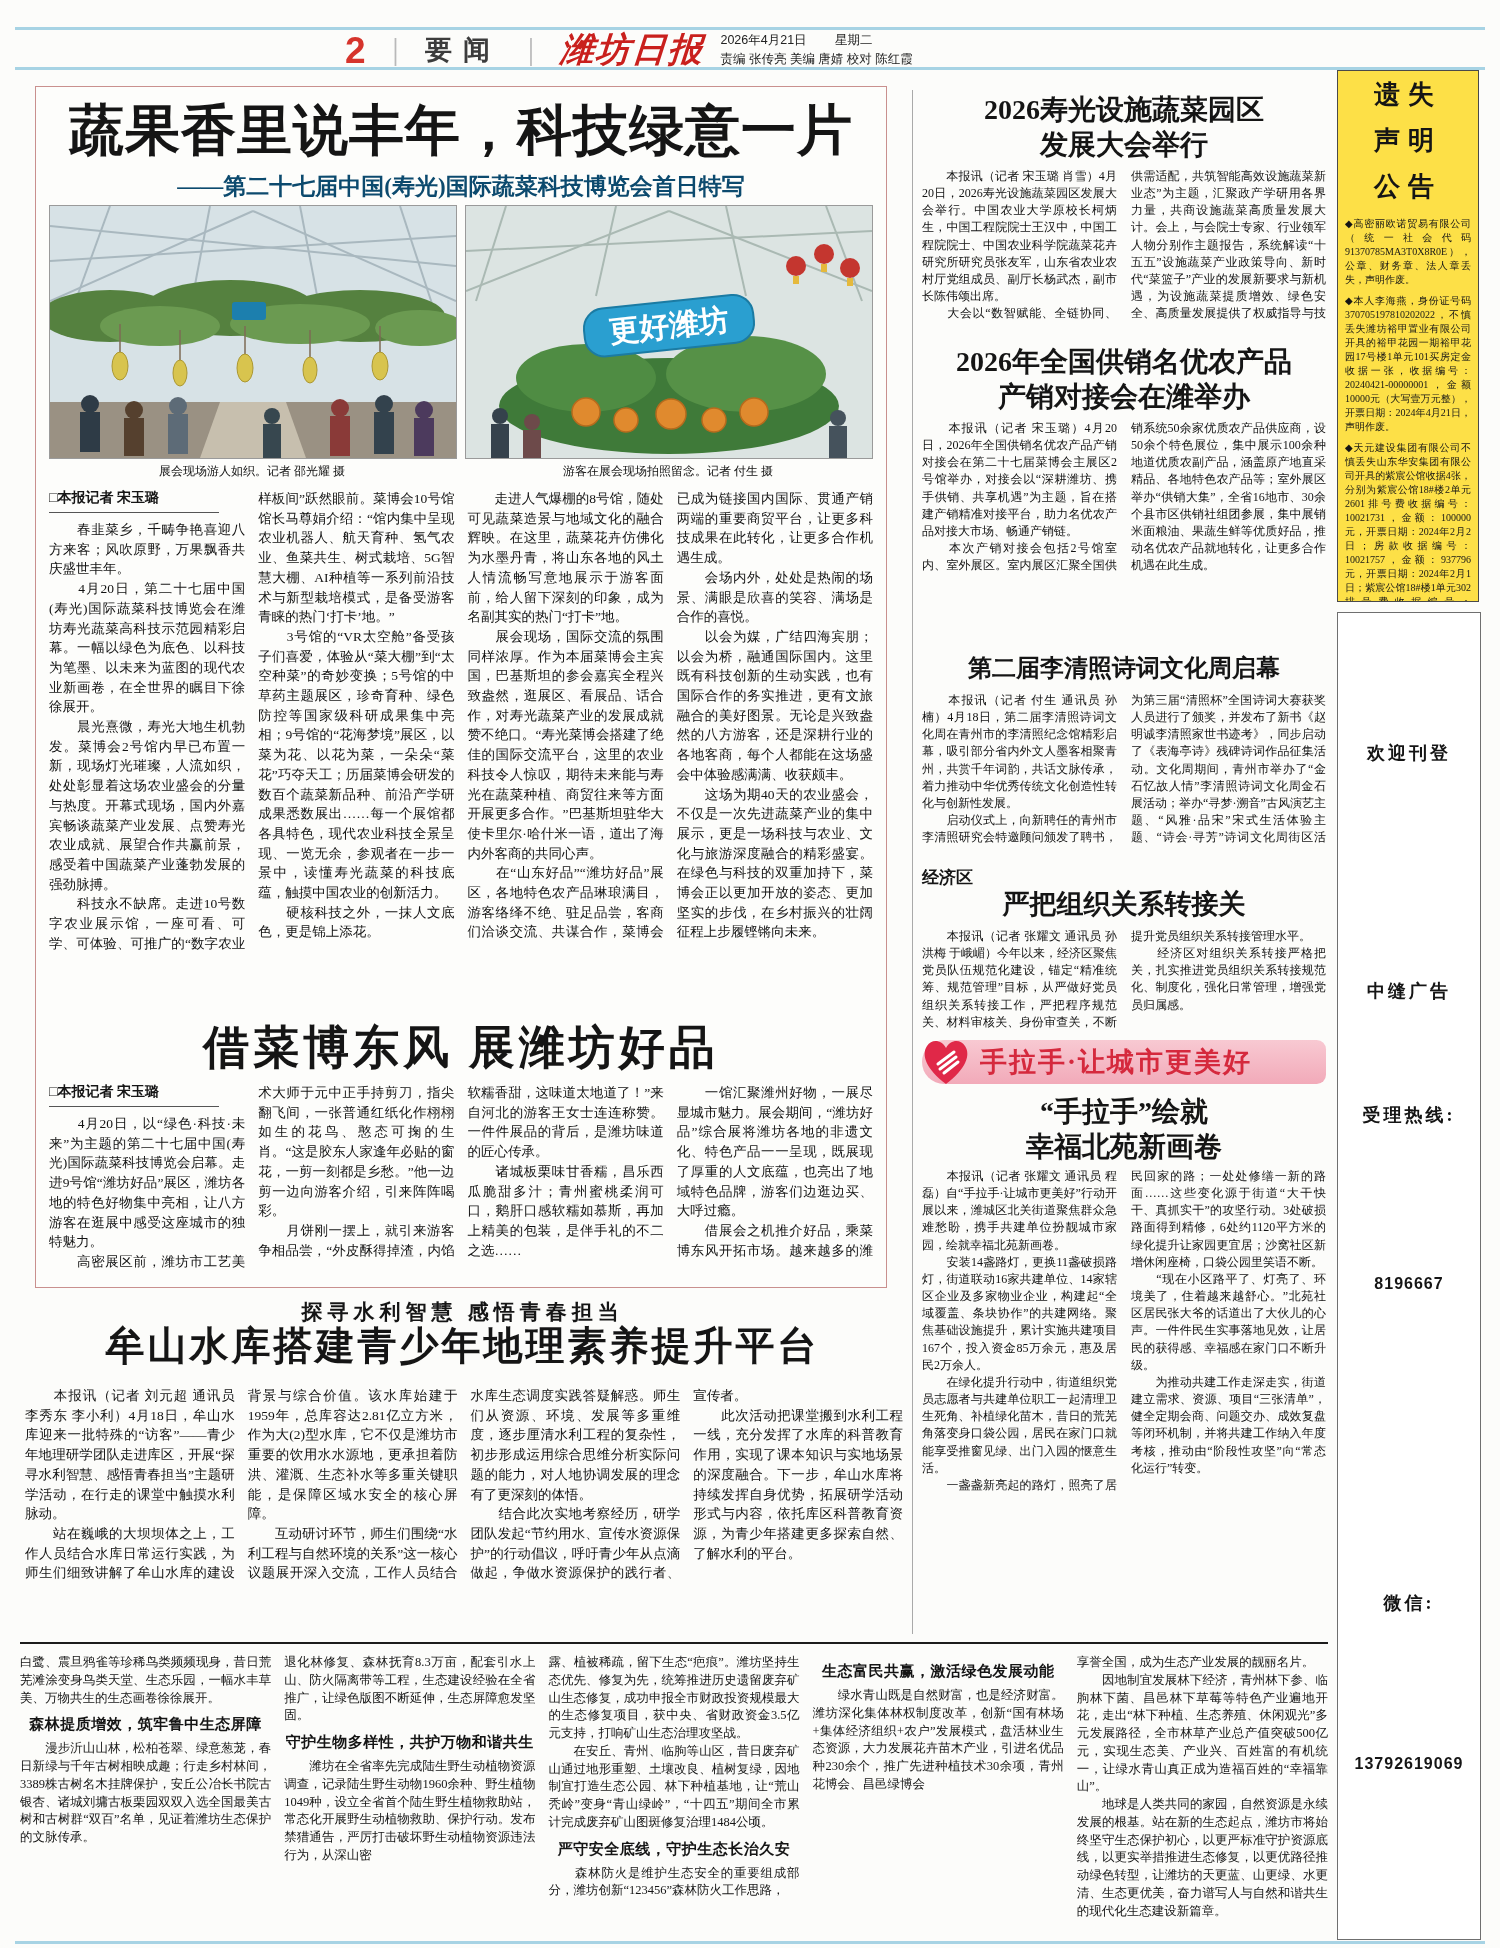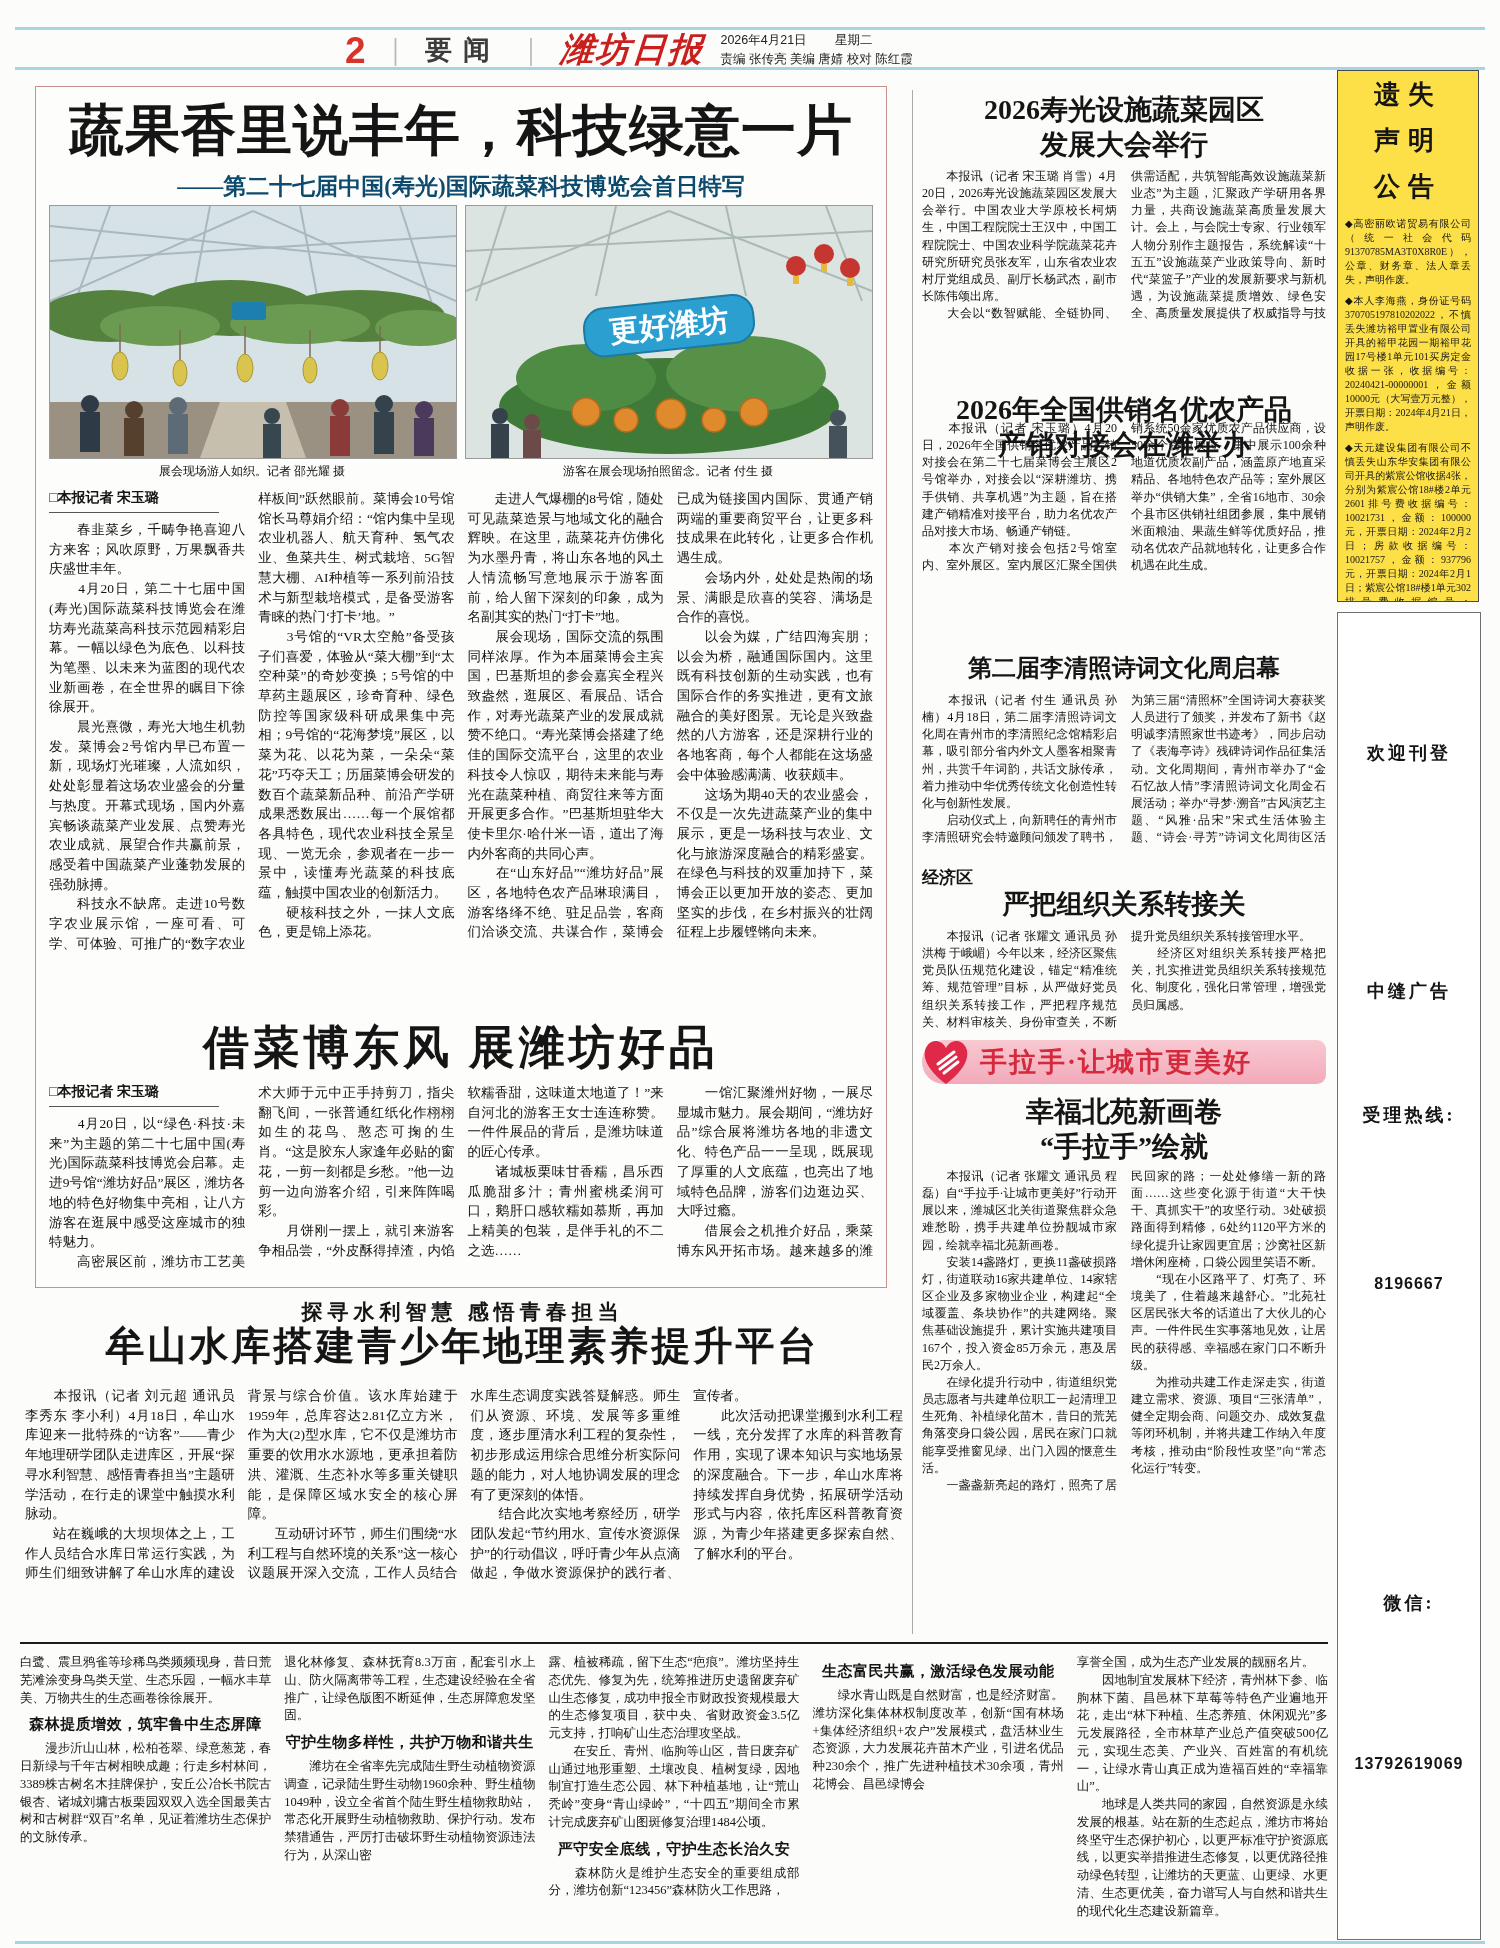--- a/index.html
+++ b/index.html
@@ -265,21 +265,21 @@
 
   <div class="abs mid-head" style="left:922px;top:92px;width:404px;">
     <div>2026寿光设施蔬菜园区</div>
     <div>发展大会举行</div>
   </div>
   <div class="abs cols2" style="left:922px;top:168px;width:404px;height:166px;overflow:hidden;">
     <div class="body-sm">　　本报讯（记者 宋玉璐 肖雪）4月20日，2026寿光设施蔬菜园区发展大会举行。中国农业大学原校长柯炳生，中国工程院院士王汉中，中国工程院院士、中国农业科学院蔬菜花卉研究所研究员张友军，山东省农业农村厅党组成员、副厅长杨武杰，副市长陈伟颂出席。
 　　大会以“数智赋能、全链协同、供需适配，共筑智能高效设施蔬菜新业态”为主题，汇聚政产学研用各界力量，共商设施蔬菜高质量发展大计。会上，与会院士专家、行业领军人物分别作主题报告，系统解读“十五五”设施蔬菜产业政策导向、新时代“菜篮子”产业的发展新要求与新机遇，为设施蔬菜提质增效、绿色安全、高质量发展提供了权威指导与技术支撑。近年来，寿光坚持科技引领，深化与40多家科研院校合作，目前新建大棚物联网应用率达85%，科技进步对农业增长的贡献率达70%。</div>
   </div>
 
-  <div class="abs mid-head" style="left:922px;top:344px;width:404px;margin-top:48px;">
+  <div class="abs mid-head" style="left:922px;top:344px;width:404px;">
     <div>2026年全国供销名优农产品</div>
     <div>产销对接会在潍举办</div>
   </div>
   <div class="abs cols2" style="left:922px;top:420px;width:404px;height:212px;overflow:hidden;">
     <div class="body-sm">　　本报讯（记者 宋玉璐）4月20日，2026年全国供销名优农产品产销对接会在第二十七届菜博会主展区2号馆举办，对接会以“深耕潍坊、携手供销、共享机遇”为主题，旨在搭建产销精准对接平台，助力名优农产品对接大市场、畅通产销链。
 　　本次产销对接会包括2号馆室内、室外展区。室内展区汇聚全国供销系统50余家优质农产品供应商，设50余个特色展位，集中展示100余种地道优质农副产品，涵盖原产地直采精品、各地特色农产品等；室外展区举办“供销大集”，全省16地市、30余个县市区供销社组团参展，集中展销米面粮油、果蔬生鲜等优质好品，推动名优农产品就地转化，让更多合作机遇在此生成。</div>
   </div>
 
   <div class="abs mid-head-sm" style="left:922px;top:654px;width:404px;">第二届李清照诗词文化周启幕</div>
   <div class="abs cols2" style="left:922px;top:692px;width:404px;height:166px;overflow:hidden;">
@@ -301,22 +301,22 @@
       <g stroke="#ffffff" stroke-width="3" stroke-linecap="round">
         <line x1="20" y1="30" x2="36" y2="18"></line>
           <line x1="22" y1="35" x2="38" y2="23"></line>
           <line x1="26" y1="39" x2="40" y2="28"></line>
       </g>
     </svg>
     <div class="banner-text">手拉手·让城市更美好</div>
   </div>
 
   <div class="abs mid-head" style="left:922px;top:1094px;width:404px;">
+    <div>“手拉手”绘就</div>
     <div>幸福北苑新画卷</div>
-    <div>“手拉手”绘就</div>
   </div>
   <div class="abs cols2" style="left:922px;top:1168px;width:404px;height:462px;overflow:hidden;">
     <div class="body-sm">　　本报讯（记者 张耀文 通讯员 程磊）自“手拉手·让城市更美好”行动开展以来，潍城区北关街道聚焦群众急难愁盼，携手共建单位扮靓城市家园，绘就幸福北苑新画卷。
 　　安装14盏路灯，更换11盏破损路灯，街道联动16家共建单位、14家辖区企业及多家物业企业，构建起“全域覆盖、条块协作”的共建网络。聚焦基础设施提升，累计实施共建项目167个，投入资金85万余元，惠及居民2万余人。
 　　在绿化提升行动中，街道组织党员志愿者与共建单位职工一起清理卫生死角、补植绿化苗木，昔日的荒芜角落变身口袋公园，居民在家门口就能享受推窗见绿、出门入园的惬意生活。
 　　一盏盏新亮起的路灯，照亮了居民回家的路；一处处修缮一新的路面……这些变化源于街道“大干快干、真抓实干”的攻坚行动。3处破损路面得到精修，6处约1120平方米的绿化提升让家园更宜居；沙窝社区新增休闲座椅，口袋公园里笑语不断。
 　　“现在小区路平了、灯亮了、环境美了，住着越来越舒心。”北苑社区居民张大爷的话道出了大伙儿的心声。一件件民生实事落地见效，让居民的获得感、幸福感在家门口不断升级。
 　　为推动共建工作走深走实，街道建立需求、资源、项目“三张清单”，健全定期会商、问题交办、成效复盘等闭环机制，并将共建工作纳入年度考核，推动由“阶段性攻坚”向“常态化运行”转变。</div>
   </div>
 

